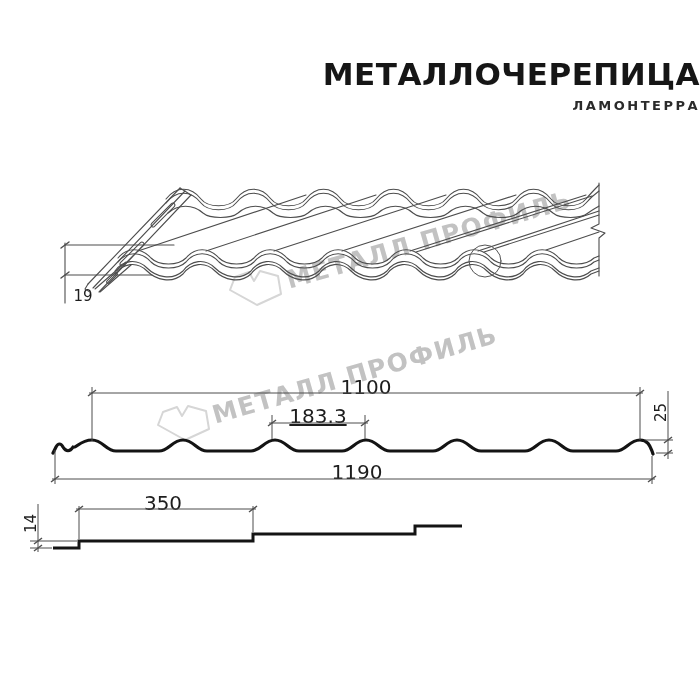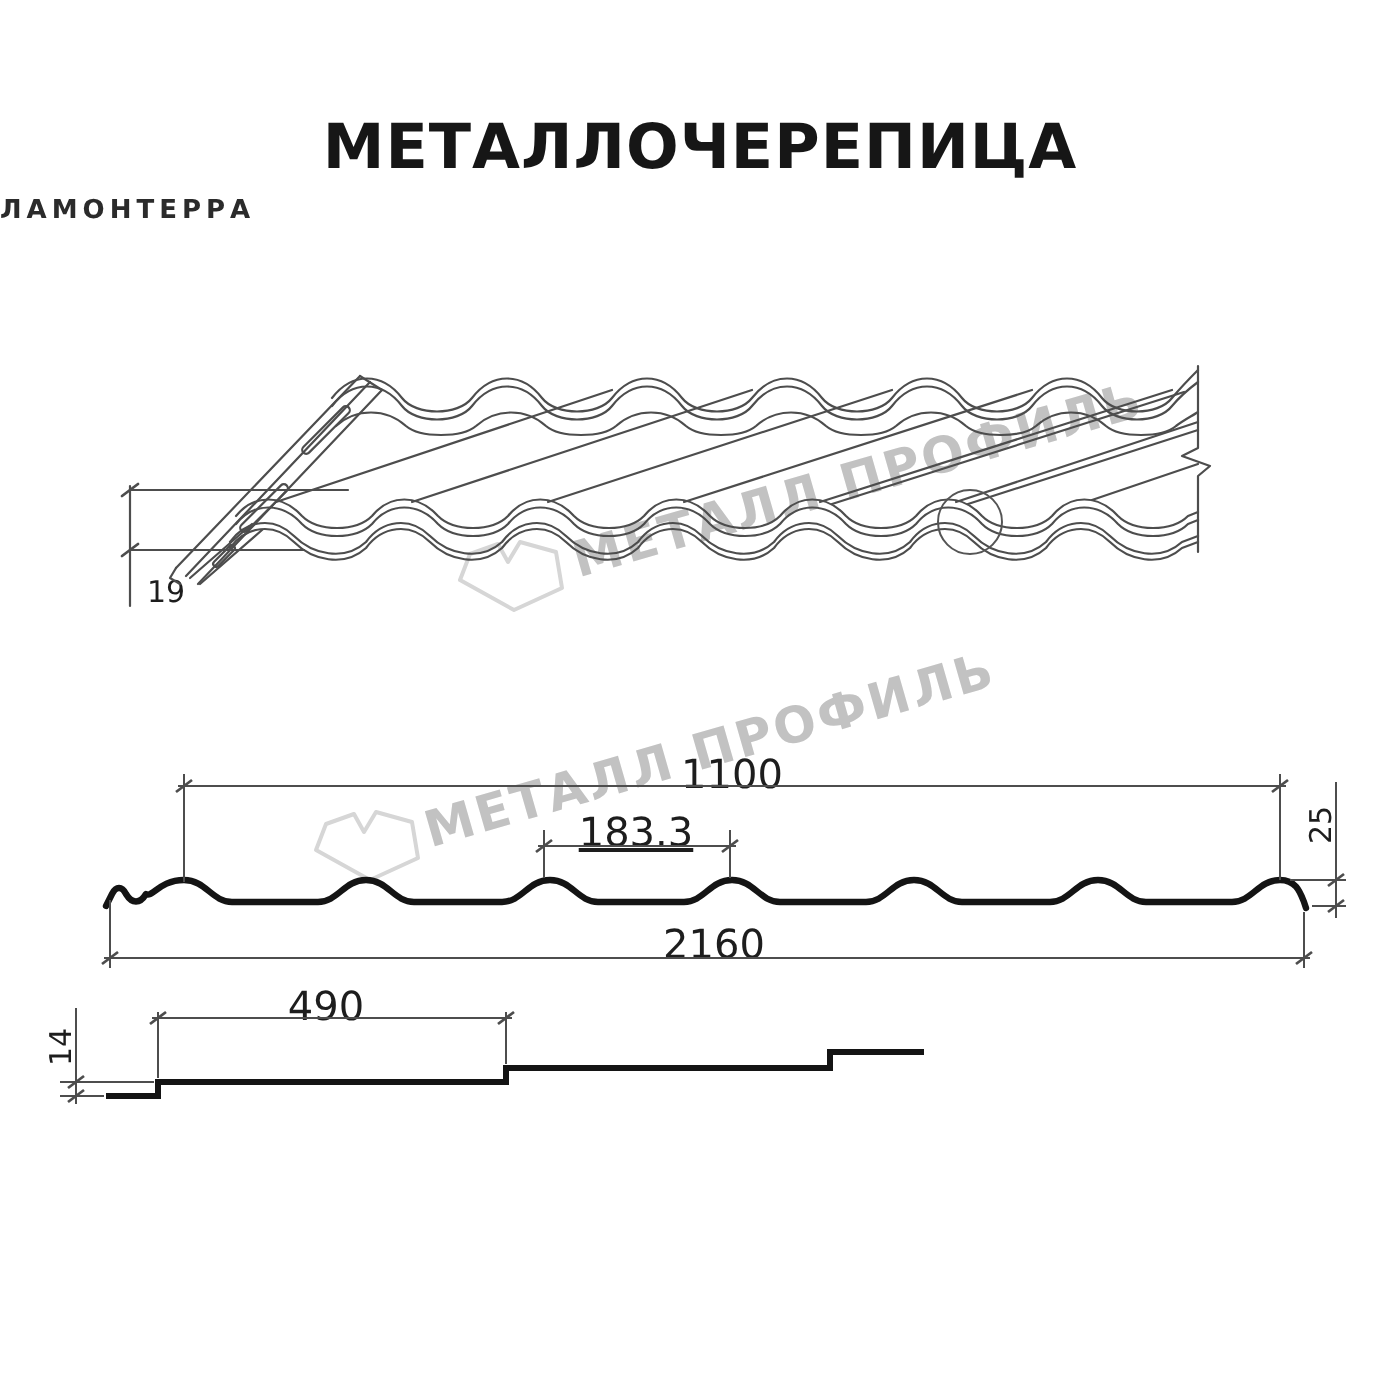--- a/index.html
+++ b/index.html
@@ -1,20 +1,20 @@
 <!DOCTYPE html>
 <html><head>
 <meta charset="utf-8">
 <style>
   html,body{margin:0;padding:0;background:#fff;}
   .canvas{position:relative;width:700px;height:700px;background:#ffffff;overflow:hidden;
           font-family:"DejaVu Sans","Liberation Sans",sans-serif;}
-  .page-title{position:absolute;left:0;top:56px;width:700px;text-align:center;
+  .page-title{position:absolute;left:0;top:56px;width:700px;text-align:right;
               font-size:31px;font-weight:800;letter-spacing:.5px;color:#161616;}
-  .page-subtitle{position:absolute;left:0;top:98px;width:700px;text-align:left;
+  .page-subtitle{position:absolute;left:0;top:98px;width:700px;text-align:right;
               font-size:13px;font-weight:700;letter-spacing:2.5px;color:#2b2b2b;}
   .dim-label{position:absolute;color:#1d1d1d;font-size:20px;text-align:center;line-height:1;}
   .dim-small{font-size:15px;}
   .rot{transform:rotate(-90deg);transform-origin:center center;}
   .wm-text{position:absolute;font-size:25px;font-weight:700;letter-spacing:1.5px;
            color:#c2c2c2;white-space:nowrap;transform:rotate(-16deg);
            transform-origin:left center;line-height:26px;height:26px;}
   svg{position:absolute;left:0;top:0;}
   .layer-wm{z-index:0;}
   .layer-art{z-index:1;}
@@ -143,18 +143,18 @@
 
   <div class="layer-lbl">
     <div class="page-title">МЕТАЛЛОЧЕРЕПИЦА</div>
     <div class="page-subtitle">ЛАМОНТЕРРА</div>
 
     <div class="dim-label dim-small" style="left:70px;top:289px;width:26px;">19</div>
 
     <div class="dim-label" style="left:316px;top:377px;width:100px;">1100</div>
     <div class="dim-label" style="left:278px;top:406px;width:80px;text-decoration:underline;">183.3</div>
     <div class="dim-label dim-small rot" style="left:646px;top:405px;width:30px;">25</div>
-    <div class="dim-label" style="left:307px;top:462px;width:100px;">2160</div>
+    <div class="dim-label" style="left:307px;top:462px;width:100px;">1190</div>
 
-    <div class="dim-label" style="left:123px;top:493px;width:80px;">490</div>
+    <div class="dim-label" style="left:123px;top:493px;width:80px;">350</div>
     <div class="dim-label dim-small rot" style="left:16px;top:516px;width:30px;">14</div>
   </div>
 </div>
 
 </body></html>

